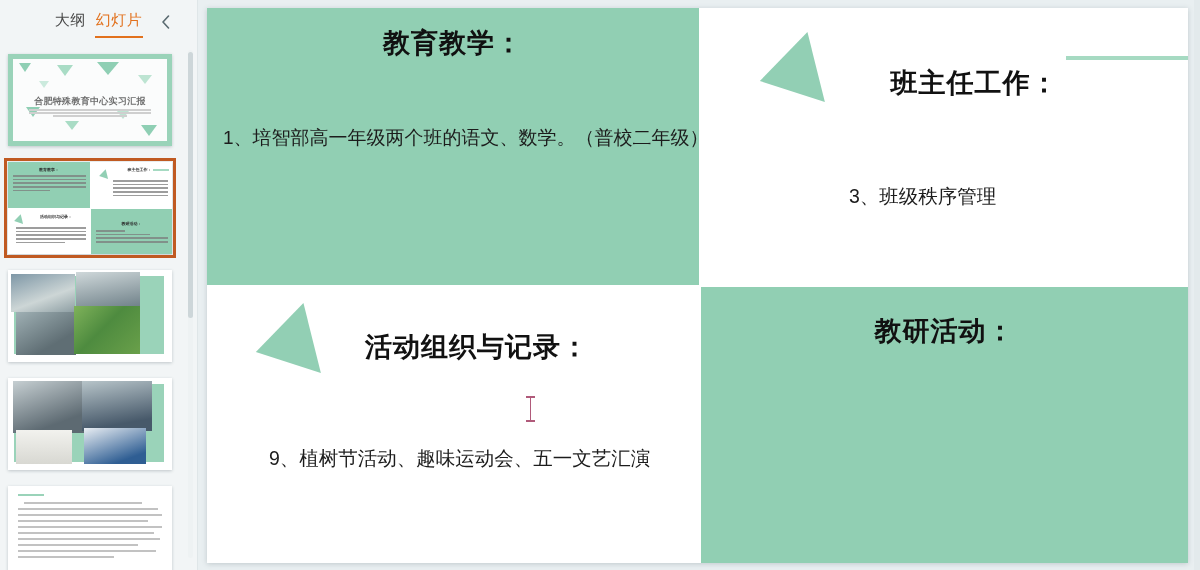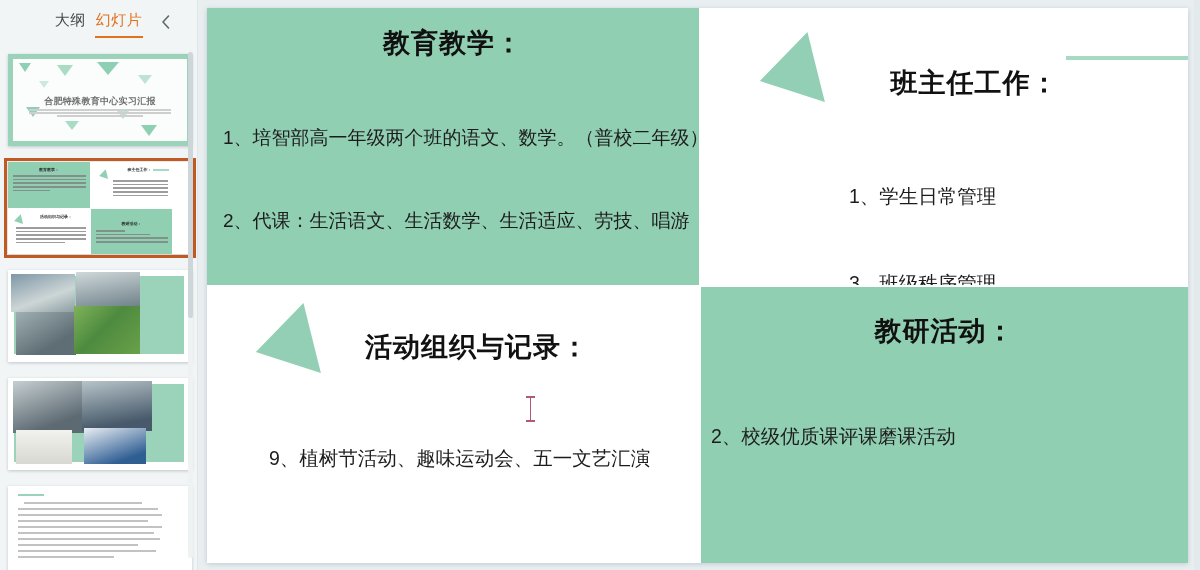--- a/index.html
+++ b/index.html
@@ -33,21 +33,21 @@
     position: absolute; right: 22px; top: 12px; width: 20px; height: 20px;
     display: flex; align-items: center; justify-content: center;
     color: #5a6a70; font-size: 16px; cursor: pointer;
   }
   #thumb-scroll {
     position: absolute; left: 0; top: 44px; width: 198px; height: 526px;
     overflow: hidden; padding: 10px 0 0 8px;
   }
   .thumb-wrap { margin-bottom: 16px; width: 164px; position: relative; }
   .thumb {
-    width: 184px; height: 92px; background: #ffffff; position: relative;
+    width: 164px; height: 92px; background: #ffffff; position: relative;
     overflow: hidden; box-shadow: 0 1px 3px rgba(60,80,90,.28);
   }
   .thumb-wrap.selected .thumb { outline: 3px solid #c05a22; outline-offset: 1px; }
 
   
   .t1 { border: 5px solid #9ad3b9; background: #fbfcfc; }
   .t1 .ttitle {
     position: absolute; left: 0; right: 0; top: 36px; text-align: center;
     font-size: 9px; color: #6d6d6d; font-weight: bold; letter-spacing: .3px;
   }
@@ -298,32 +298,30 @@
     </div>
   </div>
 
   <div id="canvas-area">
     <div id="slide">
 
       <div class="quad green" id="q-tl">
         <div class="q-title">教育教学：</div>
         <div class="q-list">
           <div>1、培智部高一年级两个班的语文、数学。（普校二年级）</div>
-          <div>2、代课：生活语文、生活数学、生活适应、劳技、唱游</div>
           
           
         </div>
       </div>
 
       <div class="quad white" id="q-tr">
         <span class="tri" id="tri-tr"></span>
         <div id="line-tr"></div>
         <div class="q-title">班主任工作：</div>
         <div class="q-list">
-          <div>1、学生日常管理</div>
           <div>3、班级秩序管理</div>
           
           
           
         </div>
       </div>
 
       <div class="quad white" id="q-bl">
         <span class="tri" id="tri-bl"></span>
         <div class="q-title">活动组织与记录：</div>
@@ -331,21 +329,20 @@
           <div>9、植树节活动、趣味运动会、五一文艺汇演</div>
           
           
           
         </div>
       </div>
 
       <div class="quad green" id="q-br">
         <div class="q-title">教研活动：</div>
         <div class="q-list">
-          <div>2、校级优质课评课磨课活动</div>
           
           
         </div>
       </div>
 
       <div id="text-caret"></div>
     </div>
   </div>
 
   <div id="right-gutter"></div>

